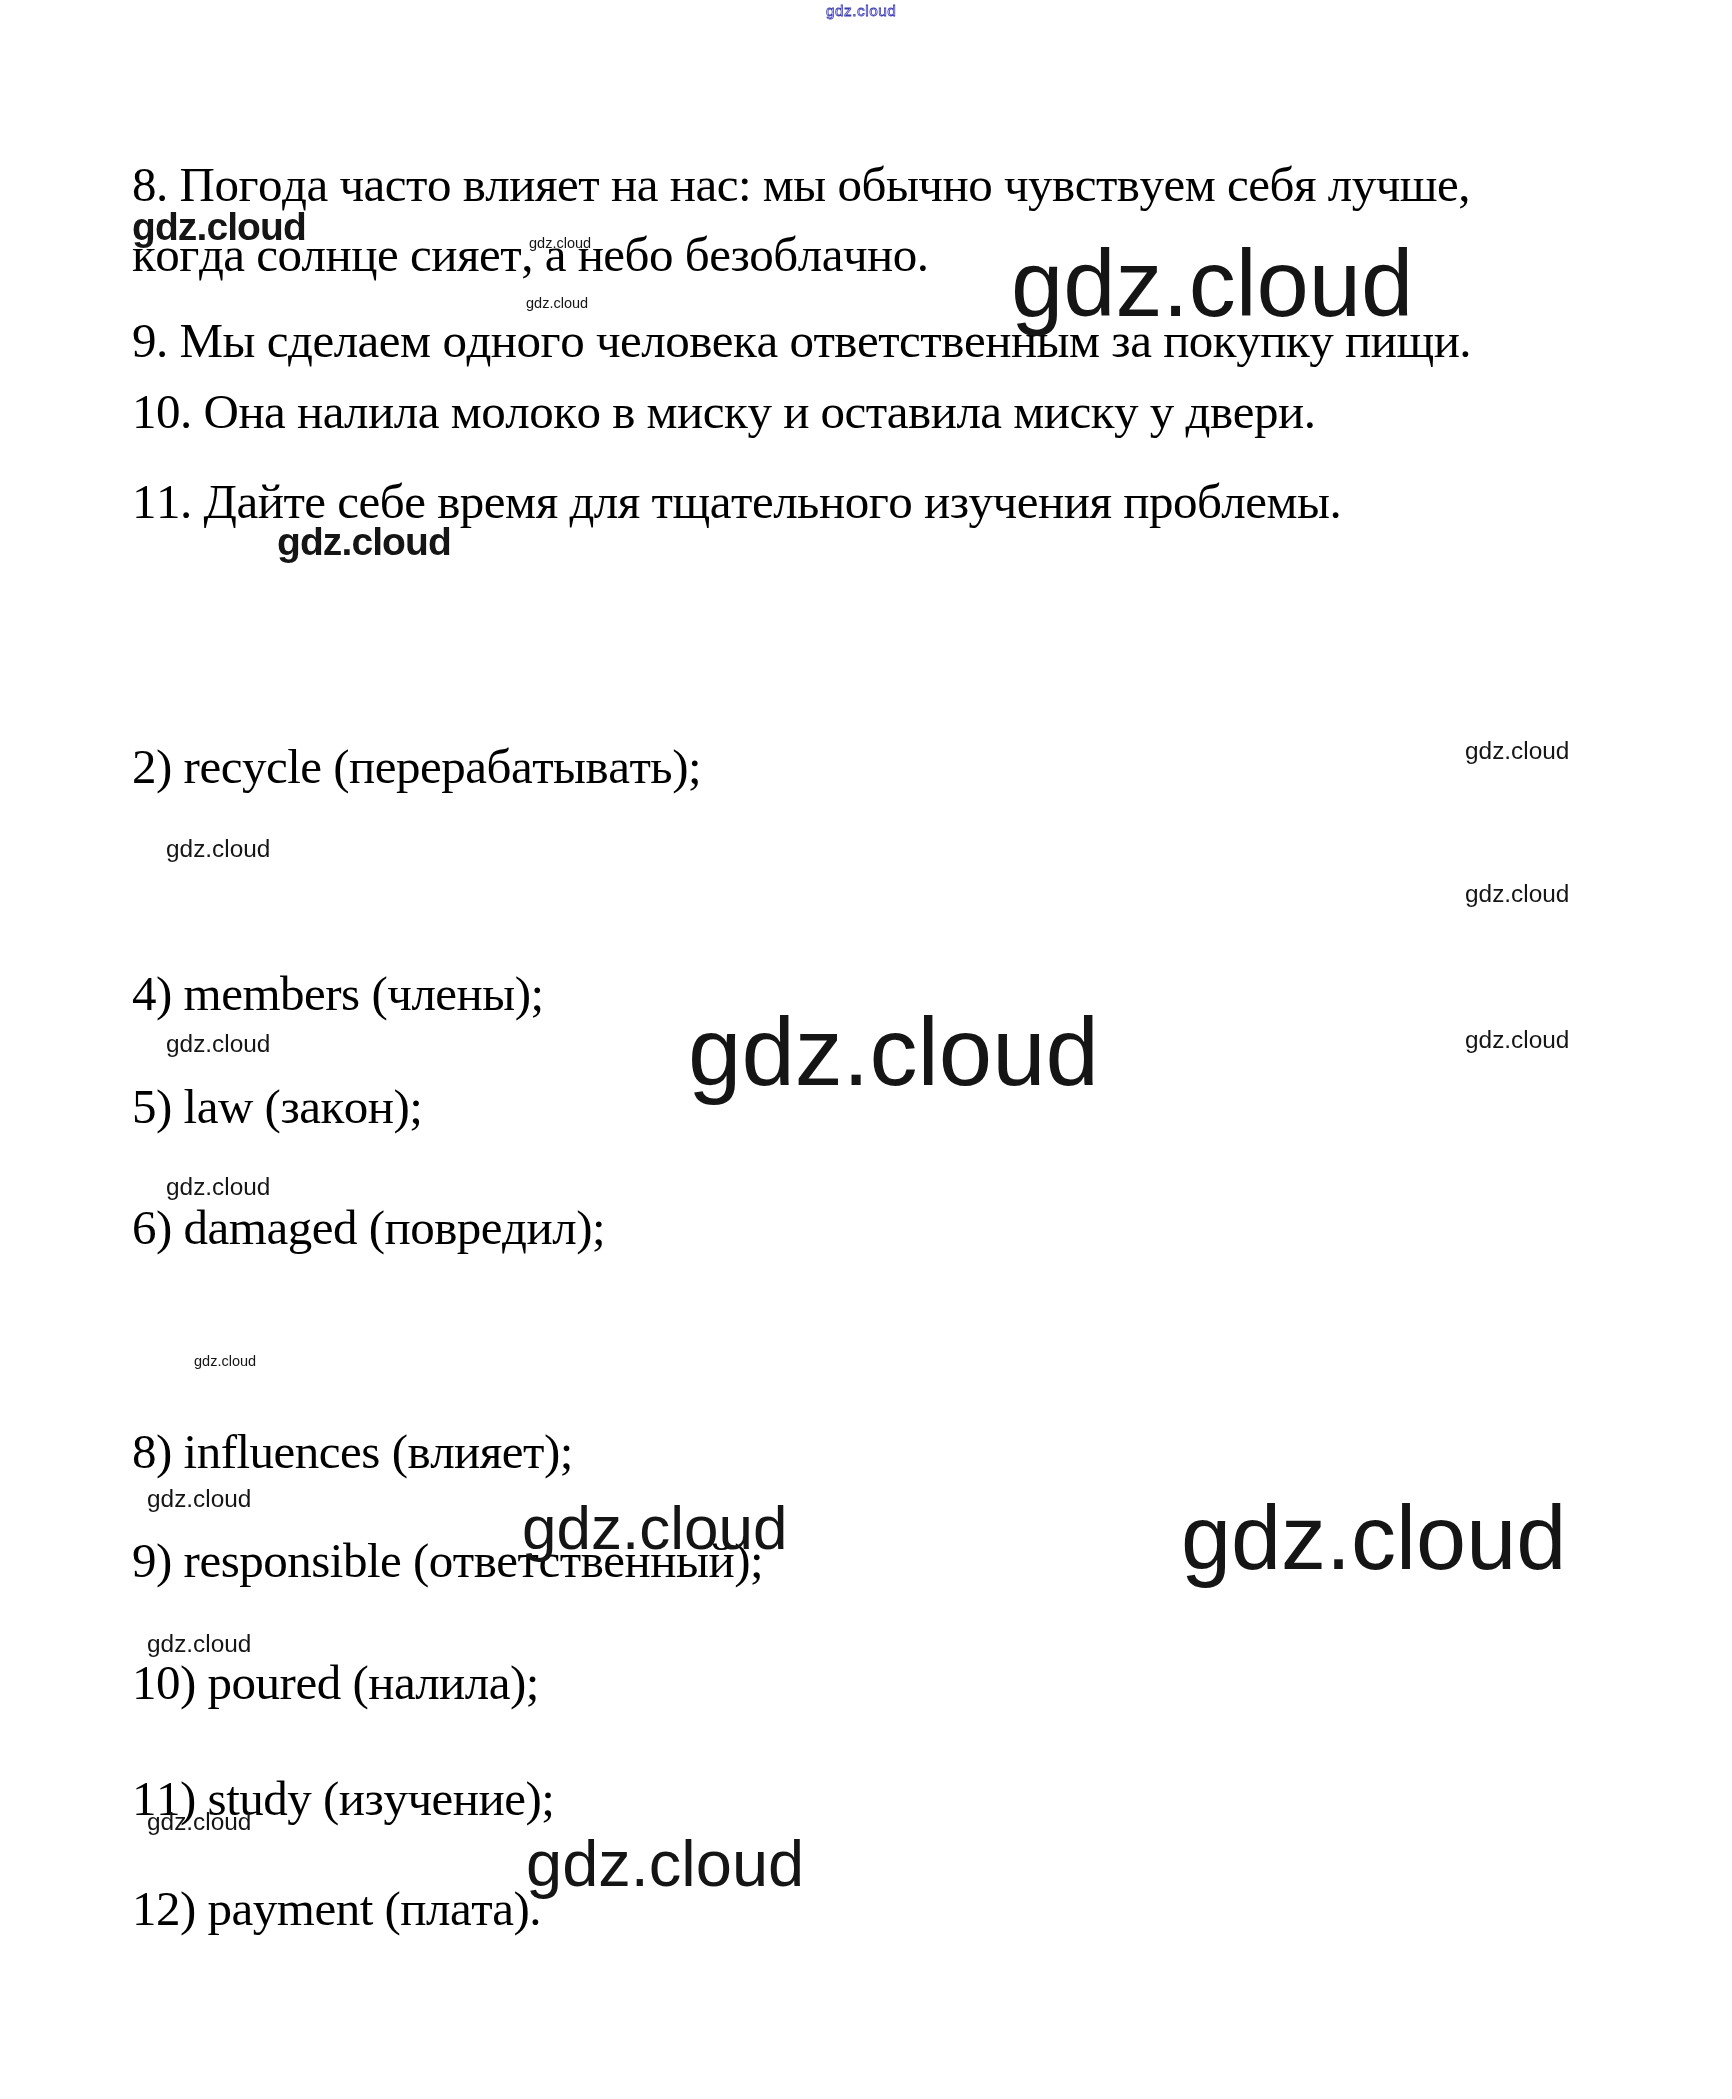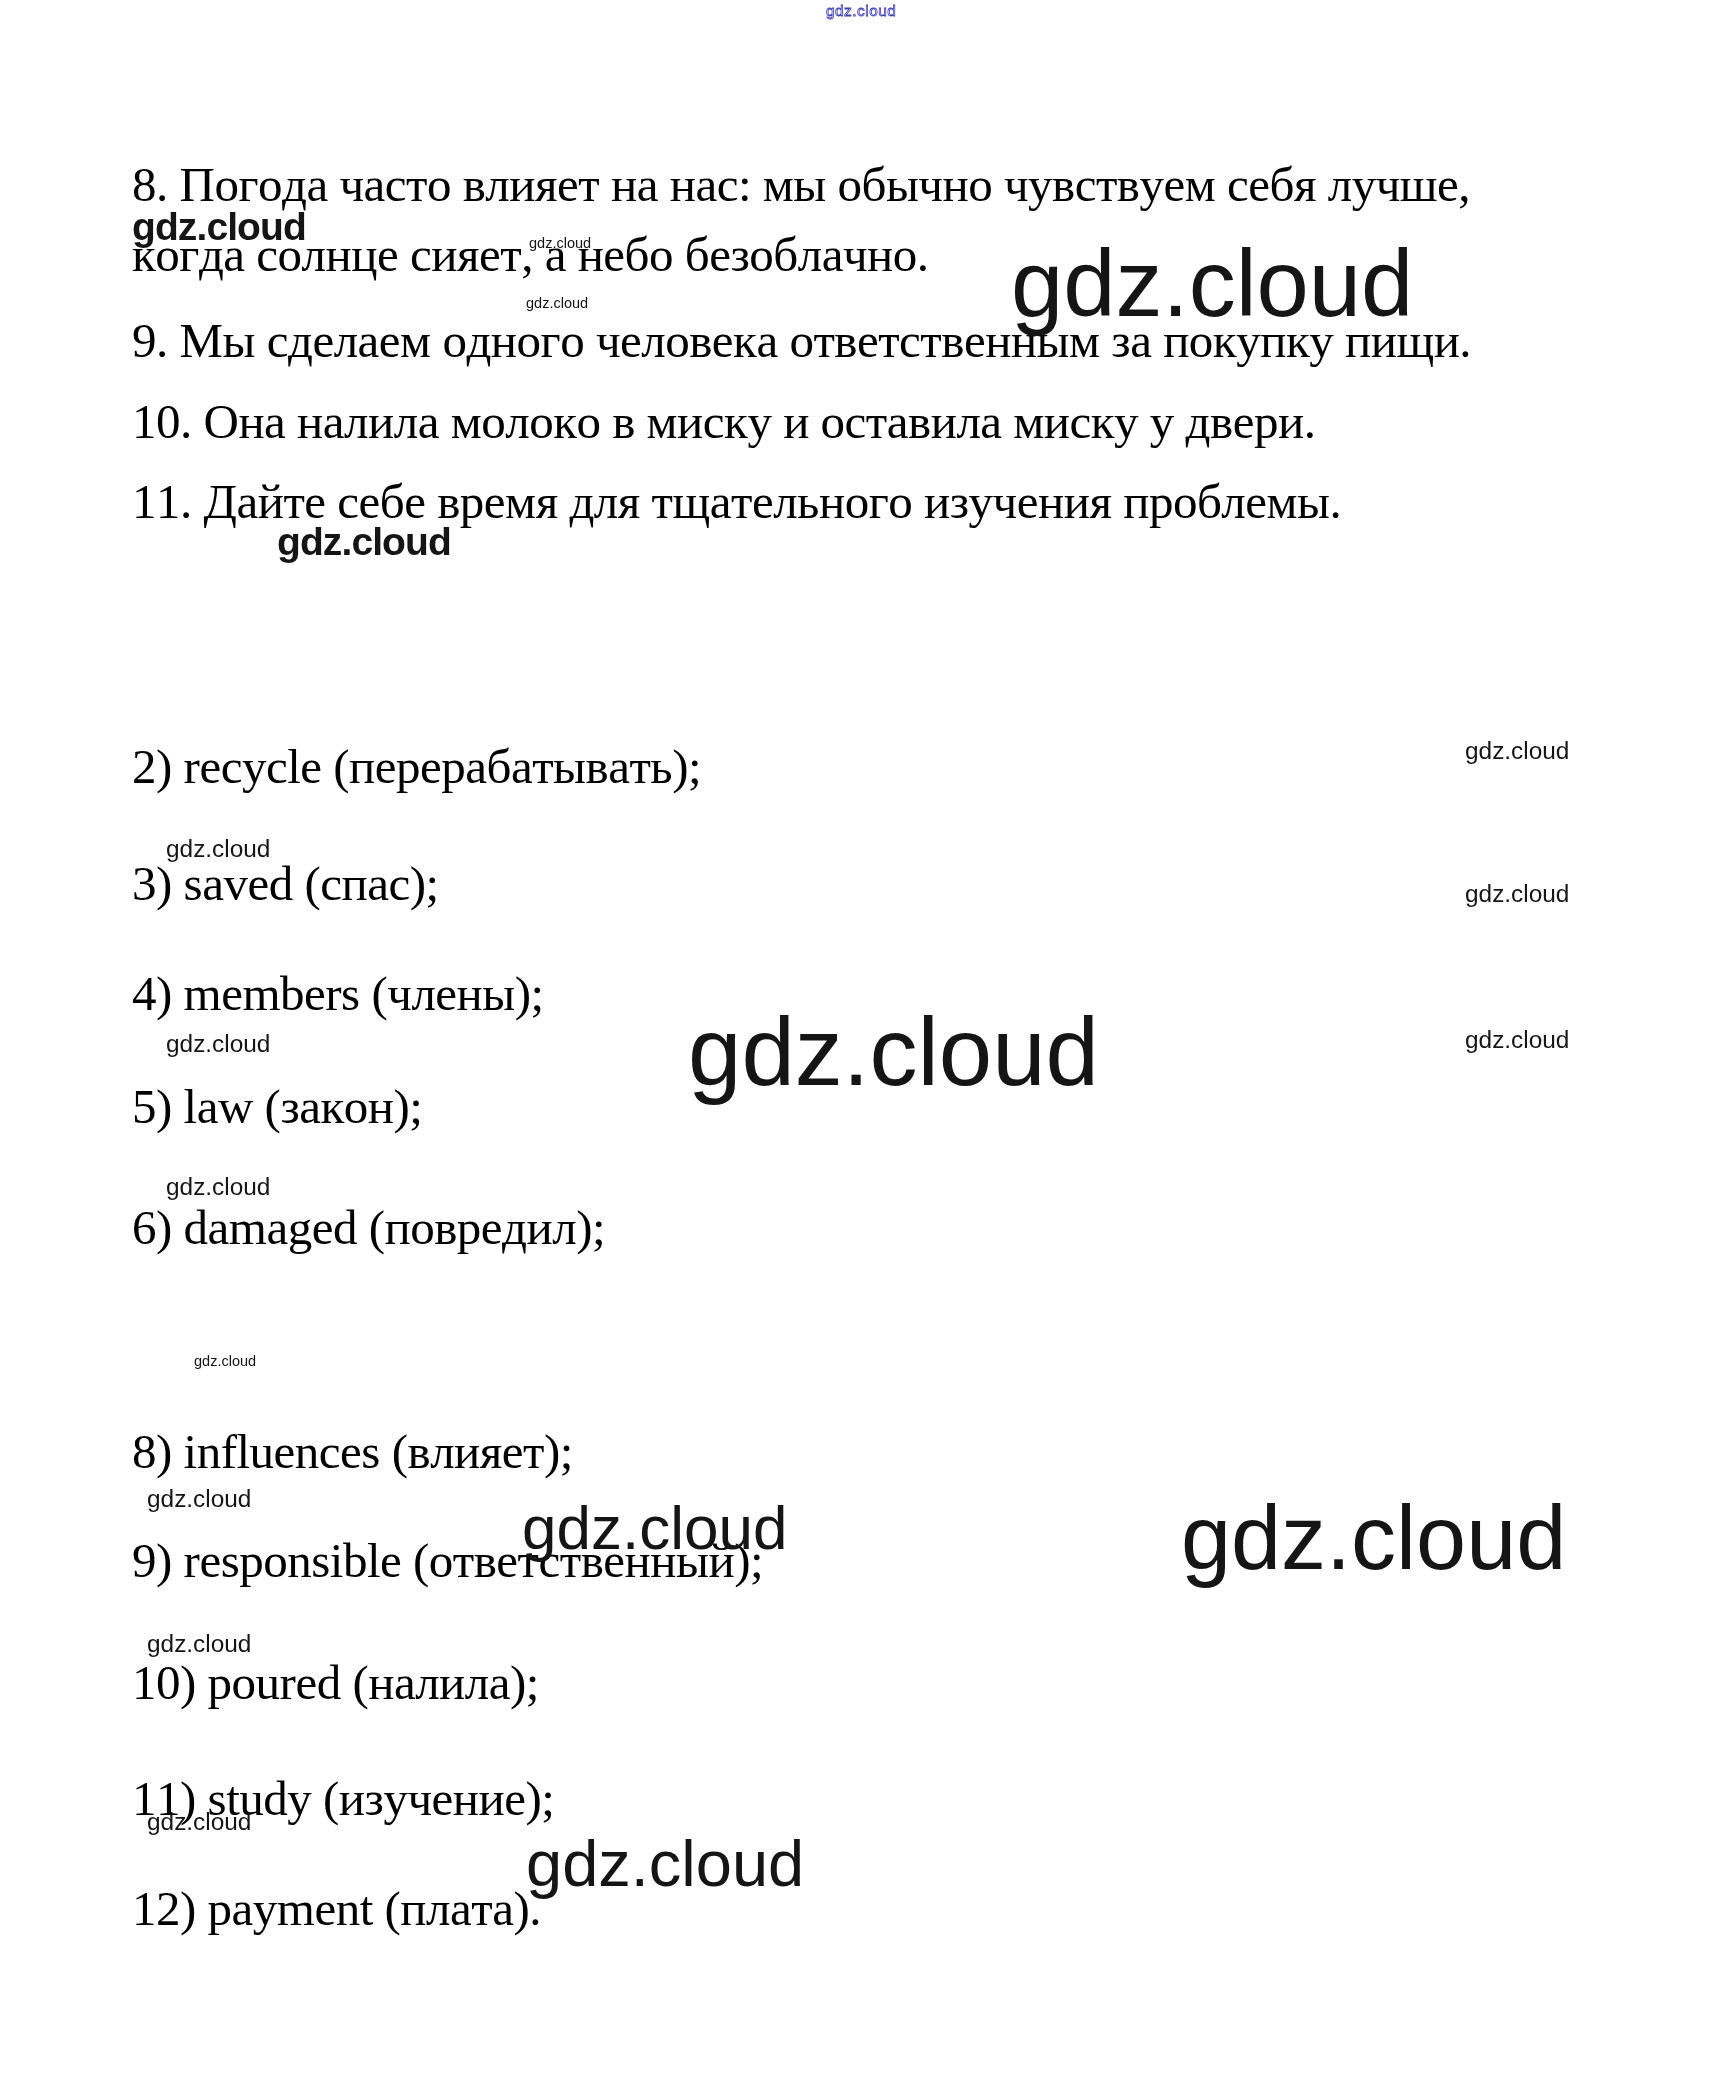--- a/index.html
+++ b/index.html
@@ -18,21 +18,21 @@
     font-family: "Liberation Serif", "DejaVu Serif", serif;
     font-size: 49px;
     line-height: 1;
     letter-spacing: -0.5px;
     color: #000000;
     white-space: nowrap;
   }
   .s1 { top: 160px; }
   .s2 { top: 230px; }
   .s3 { top: 316px; }
-  .s4 { top: 397px; }
+  .s4 { top: 387px; }
   .s5 { top: 477px; }
   .s6 { top: 556px; }
   .a1  { top: 742px; }
   .a2  { top: 859px; }
   .a3  { top: 969px; }
   .a4  { top: 1082px; }
   .a5  { top: 1203px; }
   .a6  { top: 1313px; }
   .a7  { top: 1427px; }
   .a8  { top: 1536px; }
@@ -78,21 +78,20 @@
 
 <div class="page">
 
   <div class="line s1">8. Погода часто влияет на нас: мы обычно чувствуем себя лучше,</div>
   <div class="line s2">когда солнце сияет, а небо безоблачно.</div>
   <div class="line s3">9. Мы сделаем одного человека ответственным за покупку пищи.</div>
   <div class="line s4">10. Она налила молоко в миску и оставила миску у двери.</div>
   <div class="line s5">11. Дайте себе время для тщательного изучения проблемы.</div>
 
   <div class="line a1">2) recycle (перерабатывать);</div>
-  <div class="line a2">3) saved (спас);</div>
   <div class="line a3">4) members (члены);</div>
   <div class="line a4">5) law (закон);</div>
   <div class="line a5">6) damaged (повредил);</div>
   <div class="line a7">8) influences (влияет);</div>
   <div class="line a8">9) responsible (ответственный);</div>
   <div class="line a9">10) poured (налила);</div>
   <div class="line a10">11) study (изучение);</div>
   <div class="line a11">12) payment (плата).</div>
 
   <div class="wm" id="wm-top">gdz.cloud</div>

